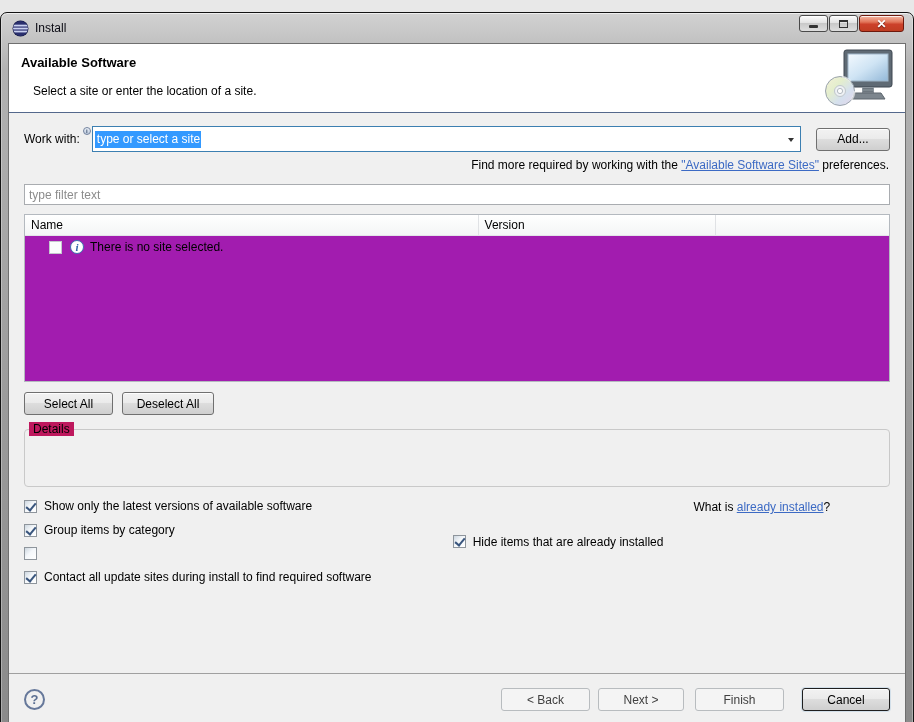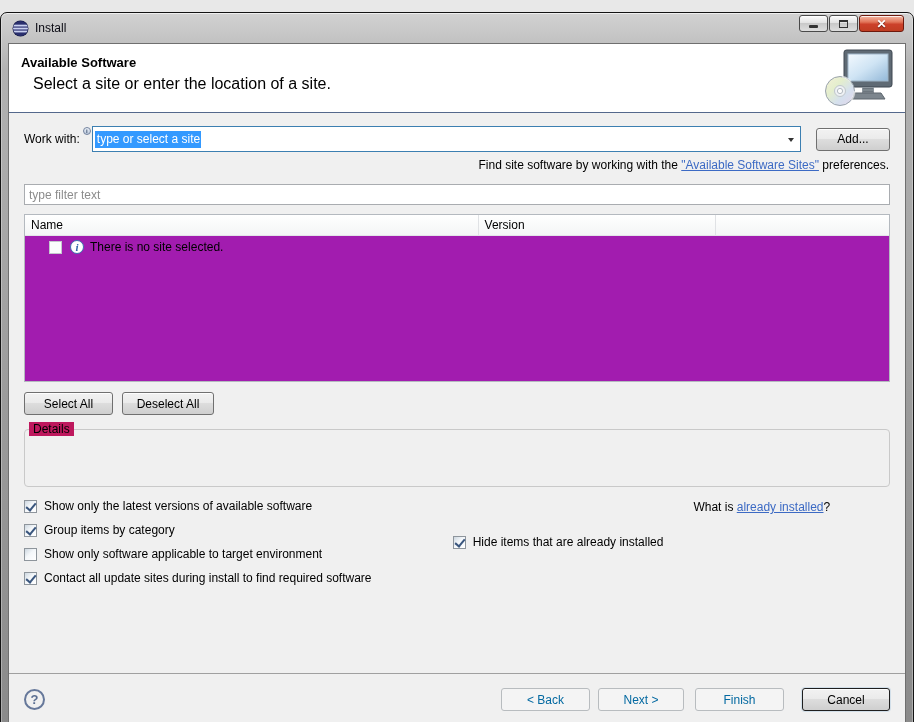--- a/index.html
+++ b/index.html
@@ -36,21 +36,21 @@
 
   
   .dialog {
     height:calc(100% - 30px); background:#f0f0f0; border:1px solid #6f6f6f;
     display:flex; flex-direction:column; overflow:hidden;
   }
 
   
   .banner { position:relative; flex:0 0 69px; background:#fff; border-bottom:1px solid #54688c; }
   .banner-title { position:absolute; left:12px; top:11px; font-size:13px; font-weight:bold; }
-  .banner-sub { position:absolute; left:24px; top:31px; font-size:16px; }
+  .banner-sub { position:absolute; left:24px; top:40px; font-size:12px; }
   .banner-icon { position:absolute; right:9px; top:4px; }
 
   
   .body { flex:1 1 auto; display:flex; flex-direction:column; background:#f0f0f0;justify-content:center; }
 
   .row-workwith { margin:13px 15px 0; display:flex; align-items:center; }
   .ww-label { flex:0 0 auto; position:relative; padding-right:12px; }
   .ww-help {
     position:absolute; right:1px; top:-5px; width:8px; height:8px; border-radius:50%;
     border:1px solid #73839e; background:linear-gradient(180deg,#eef3fa,#b9c6da);
@@ -66,21 +66,21 @@
   .combo-arrow::after { content:''; width:0; height:0; border:3.5px solid transparent; border-top:4.5px solid #333; margin-top:4px; }
 
   .btn {
     height:23px; border:1px solid #707070; border-radius:3px; cursor:default;
     background:linear-gradient(180deg,#f2f2f2 0%, #ebebeb 45%, #dddddd 50%, #cfcfcf 100%);
     font-family:"Liberation Sans", sans-serif; font-size:12px; color:#000;
     display:inline-flex; align-items:center; justify-content:center;
     box-shadow: inset 0 1px 0 rgba(255,255,255,.9);
   }
   .btn.disabled {
-    border-color:#b8bcbf; color:#0369a1; background:#f4f4f4; box-shadow:none;
+    border-color:#b8bcbf; color:#404040; background:#f4f4f4; box-shadow:none;
   }
   .btn-add { width:74px; margin-left:15px; }
 
   .row-findmore { margin:6px 16px 0; text-align:right; }
   a.link { color:#3c6ac4; text-decoration:underline; cursor:pointer; }
 
   .filter-input {
     display:block; margin:12px 15px 0; width:calc(100% - 30px); height:21px;
     border:1px solid #a9acb0; background:#fff; padding:2px 4px;
     font-family:"Liberation Sans", sans-serif; font-size:12px; color:#8c8c8c;
@@ -207,21 +207,21 @@
           <span class="ww-help">i</span>
         </span>
         <div class="combo">
           <span class="combo-value">type or select a site</span>
           <span class="combo-arrow"></span>
         </div>
         <button class="btn btn-add">Add...</button>
       </div>
 
       <div class="row-findmore">
-        <span>Find site software by working with the </span><a class="link">"Available Software Sites"</a><span> preferences.</span>
+        <span>Find more required by working with the </span><a class="link">"Available Software Sites"</a><span> preferences.</span>
       </div>
 
       <input class="filter-input" type="text" placeholder="type filter text" style="">
 
       <div class="table">
         <div class="thead">
           <div class="th c-name">Name</div>
           <div class="th c-version">Version</div>
           <div class="th c-blank"></div>
         </div>
@@ -246,21 +246,20 @@
           <label class="cb-row">
             <span class="cb checked"></span>
             <span>Show only the latest versions of available software</span>
           </label>
           <label class="cb-row">
             <span class="cb checked"></span>
             <span>Group items by category</span>
           </label>
           <label class="cb-row">
             <span class="cb"></span>
-            <span>Show only software applicable to target environment</span>
           </label>
           <label class="cb-row">
             <span class="cb checked"></span>
             <span>Contact all update sites during install to find required software</span>
           </label>
         </div>
         <div class="opt-col-right">
           <label class="cb-row">
             <span class="cb checked"></span>
             <span>Hide items that are already installed</span>

